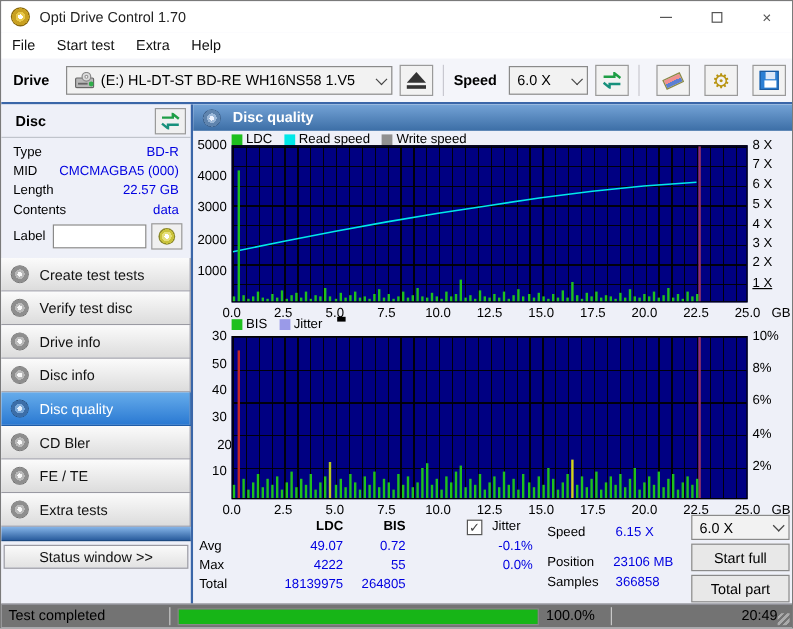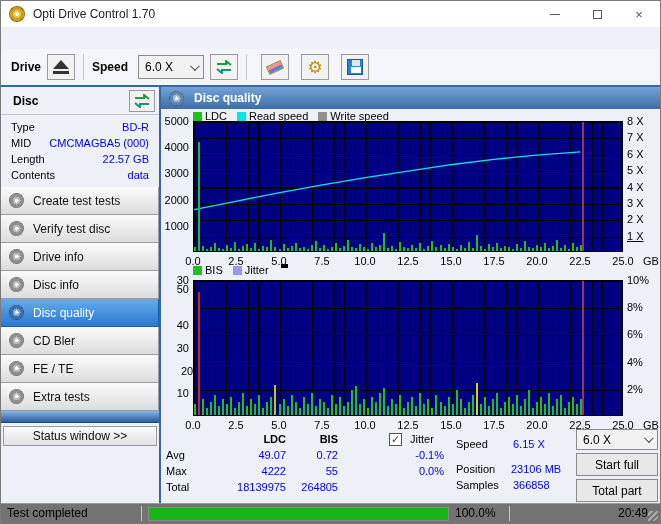--- a/index.html
+++ b/index.html
@@ -117,23 +117,40 @@
       <span class="win-btn wb-min">
           <i></i>
         </span>
       <span class="win-btn wb-max">
           <i></i>
         </span>
       <span class="win-btn">×</span>
     </span>
   </div>
 
+  <div class="menubar">
+    <span class="menu-item">File</span>
+    <span class="menu-item">Start test</span>
+    <span class="menu-item">Extra</span>
+    <span class="menu-item">Help</span>
+  </div>
 
   <div class="toolbar">
     <span class="lbl-bold" style="margin-left:10px">Drive</span>
+    <div class="combo" style="width:272px; margin-left:14px">
+      <svg width="17" height="14" viewBox="0 0 17 14" style="margin-right:5px">
+        <rect x="1" y="5" width="15" height="8" rx="1" fill="#b8b8b8" stroke="#666"></rect>
+        <rect x="3" y="9" width="8" height="1.5" fill="#666"></rect>
+        <circle cx="10" cy="4" r="3.6" fill="#ddd" stroke="#888"></circle>
+          <circle cx="10" cy="4" r="1.2" fill="#fff" stroke="#999"></circle>
+        <circle cx="14" cy="10" r="2" fill="#2fae4a"></circle>
+      </svg>
+      <span>(E:)  HL-DT-ST BD-RE  WH16NS58 1.V5</span>
+      <span class="chev"></span>
+    </div>
     <div class="tool-btn">
       <span style="display:flex;flex-direction:column;align-items:center">
         <span class="eject-tri"></span>
           <span class="eject-bar"></span>
       </span>
     </div>
     <span class="tb-sep"></span>
     <span class="lbl-bold">Speed</span>
     <div class="combo" style="width:66px; margin-left:10px">
       <span>6.0 X</span>
@@ -178,20 +195,27 @@
         <span class="fl">MID</span>
         <span class="fv">CMCMAGBA5 (000)</span>
       </div>
       <div class="fieldrow">
         <span class="fl">Length</span>
         <span class="fv">22.57 GB</span>
       </div>
       <div class="fieldrow">
         <span class="fl">Contents</span>
         <span class="fv">data</span>
+      </div>
+      <div class="labelrow">
+        <span class="fl">Label</span>
+        <input value="" style="">
+        <div class="cdbtn">
+            <span class="cd-gold"></span>
+          </div>
       </div>
       <div style="height:4px"></div>
 
       <div id="sidebar">
           <div class="side-btn">
             <span class="cdico"></span>
             <span>Create test tests</span>
           </div>
           <div class="side-btn">
             <span class="cdico"></span>
@@ -389,21 +413,21 @@
             <span>BIS</span>
           </span>
           <span class="leg-item">
             <span class="leg-sq" style="background: rgb(154, 154, 232);"></span>
             <span>Jitter</span>
           </span>
           <span class="leg-dash"></span>
         </div>
       <div id="laxis2">
           <span class="tick l" style="top: 187px; left: 0px; width: 28px;">30</span>
-          <span class="tick l" style="top: 196px; left: 0px; width: 28px;">50</span>
+          <span class="tick l" style="top: 211px; left: 0px; width: 28px;">50</span>
           <span class="tick l" style="top: 232.333px; left: 0px; width: 28px;">40</span>
           <span class="tick l" style="top: 255px; left: 0px; width: 28px;">30</span>
           <span class="tick l" style="top: 277.667px; left: 0px; width: 28px; padding-left: 20px;">20</span>
           <span class="tick l" style="top: 300.333px; left: 0px; width: 28px;">10</span>
         </div>
         <div id="raxis2">
           <span class="tick" style="top: 187px; left: 466px;">10%</span>
           <span class="tick" style="top: 214.2px; left: 466px;">8%</span>
           <span class="tick" style="top: 241.4px; left: 466px;">6%</span>
           <span class="tick" style="top: 268.6px; left: 466px;">4%</span>

